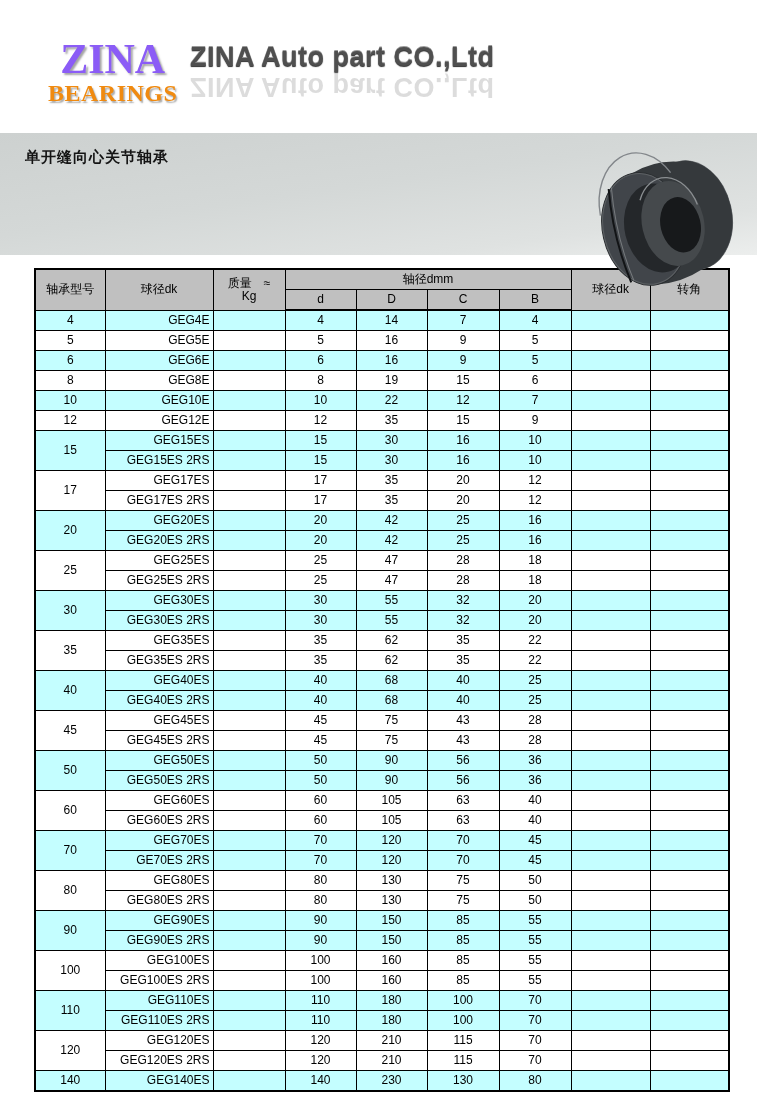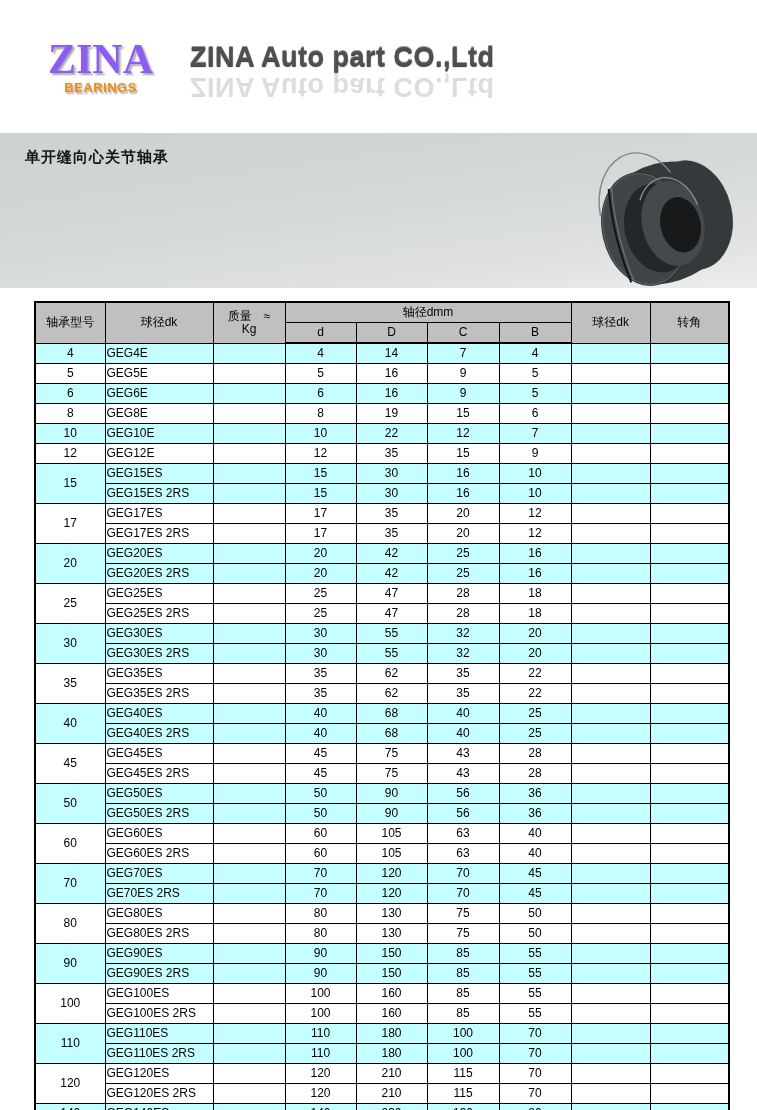--- a/index.html
+++ b/index.html
@@ -7,37 +7,37 @@
 
   
   .top-header { position:relative; height:133px; background:#fff; }
   .logo { position:absolute; left:48px; top:38px; text-align:center; line-height:1; }
   .logo-main {
     font-family:"Liberation Serif",serif; font-weight:bold; font-size:42px;
     color:#8b5cf6; letter-spacing:0px;
     text-shadow:2px 2px 2px rgba(90,90,90,.55);
   }
   .logo-sub {
-    font-family:Liberation Sans, sans-serif; font-weight:bold; font-size:13px;
+    font-family:Liberation Serif, serif; font-weight:bold; font-size:24px;
     color:#F08A10; margin-top:1px; letter-spacing:0.5px;
     text-shadow:1.5px 1.5px 1.5px rgba(90,90,90,.5);
   }
   .company-wrap { position:absolute; left:190px; top:44px; line-height:1; }
   .company {
     font-weight:bold; font-size:27px; letter-spacing:0.5px; color:#4f4f4f;
     text-shadow:0 -1px 0 #9a9a9a, 0 1px 1px #2e2e2e;
   }
   .company-reflection {
     font-weight:bold; font-size:27px; letter-spacing:0.5px; color:#8d8d8d;
     transform:scaleY(-1); opacity:.30; margin-top:2px;
   }
 
   
   .banner {
-    position:relative; height:155px;
+    position:relative; height:122px;
     background:linear-gradient(172deg,#cdd1d0 0%, #d4d8d7 45%, #dfe2e1 80%, #eceeed 100%);
   }
   .banner-title {
     position:absolute; left:25px; top:15px;
     font-size:15px; font-weight:bold; color:#141414; letter-spacing:1px;
   }
   .bearing-photo { position:absolute; left:596px; top:16px; }
 
   
   table.spec {
@@ -46,21 +46,21 @@
     font-size:12px; color:#000;
     border:2px solid #000;
   }
   .spec th, .spec td {
     border:1px solid #000; padding:0 3px; height:19px;
     line-height:1.05; text-align:center; overflow:hidden; white-space:nowrap;
     font-weight:normal;
   }
   .spec thead th { background:#c0c0c0; }
   .spec thead tr:last-child th { border-bottom:2px solid #000; }
-  .spec td.model { text-align:left; padding-left:1px; }
+  .spec td.model { text-align:right; padding-left:1px; }
   tr.cyan td { background:#c4feff; }
   tr.white td { background:#ffffff; }
   .mass-line { display:block; }
 </style>
 </head>
 <body>
 
 <div class="top-header">
   <div class="logo">
     <div class="logo-main">ZINA</div>

